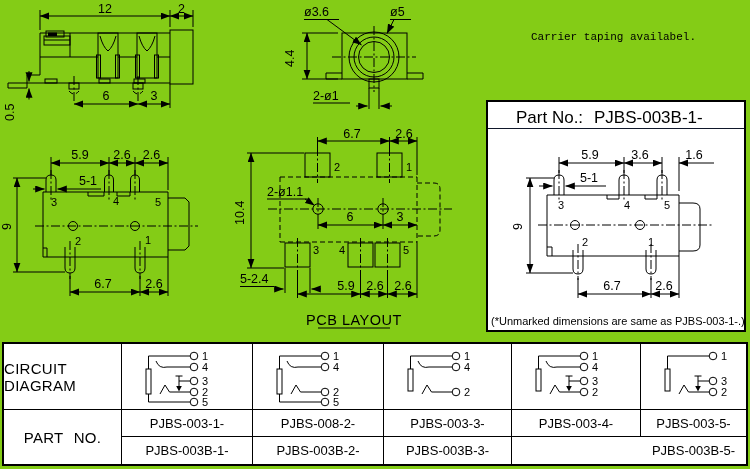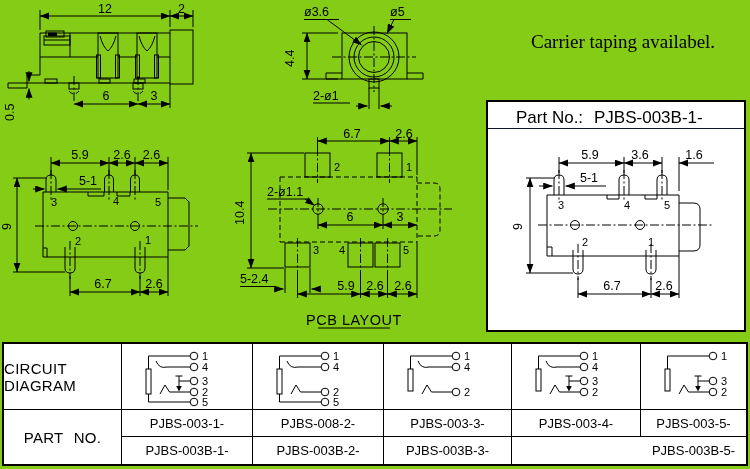--- a/index.html
+++ b/index.html
@@ -10,21 +10,21 @@
   .ln{stroke:#000;stroke-width:1;fill:none}
   .ln *{stroke:#000;stroke-width:1;fill:none}
   .fl{fill:#000;stroke:none}
   .cl{stroke-dasharray:9 2.5 2 2.5}
   .dsh{stroke-dasharray:5 3}
   text{font-family:"Liberation Sans",sans-serif;font-size:12.5px;fill:#000;stroke:none}
   .tm{text-anchor:middle}
   .te{text-anchor:end}
   .t11{font-size:11px}
   .t14{font-size:14.5px;letter-spacing:.5px}
-  #carrier-note{position:absolute;left:531px;top:31px;font-family:Liberation Serif, serif;font-size:19px;color:#000}
+  #carrier-note{position:absolute;left:531px;top:31px;font-family:Liberation Mono, monospace;font-size:11px;color:#000}
   #part-box{position:absolute;left:486px;top:100px;width:260px;height:232px;border:2px solid #000;background:#fff}
   #part-box .pb-header{position:relative;height:27px;border-bottom:1px solid #0f172a;font-size:17px}
   #part-box .pb-header .lab{position:absolute;left:28px;top:6px}
   #part-box .pb-header .val{position:absolute;left:106px;top:6px}
   #part-box .pb-note{position:absolute;left:3px;bottom:3px;font-size:11px;white-space:nowrap}
   #spec-table{position:absolute;left:2px;top:342px;width:746px;height:124px;border:2px solid #000;display:grid;
     grid-template-columns:118px 131px 131px 128px 129px auto;grid-template-rows:66px 27px auto;background:#fff}
   #spec-table .cell{border-right:1px solid #000;display:flex;align-items:center;justify-content:center;overflow:hidden}
   #spec-table .cell.last{border-right:none}
   #spec-table .bb{border-bottom:1px solid #000}
@@ -306,20 +306,21 @@
       <text class="tm" x="101" y="53">5-1</text>
       <text transform="translate(34,101) rotate(-90)">9</text>
       <text class="tm" x="124" y="161">6.7</text>
       <text class="tm" x="176" y="161">2.6</text>
       <text class="t11 tm" x="73" y="80">3</text>
       <text class="t11 tm" x="139" y="80">4</text>
       <text class="t11 tm" x="179" y="80">5</text>
       <text class="t11 tm" x="97" y="117">2</text>
       <text class="t11 tm" x="163" y="117">1</text>
     </svg>
+    <div class="pb-note">(*Unmarked dimensions are same as PJBS-003-1-.)</div>
   </div>
 
   <div id="spec-table">
     <div class="cell hdr bb" style="grid-column:1;grid-row:1">CIRCUIT DIAGRAM</div>
     <div class="cell cktcell bb" style="grid-column:2;grid-row:1">
         <svg class="ckt" width="120" height="63" viewBox="0 0 120 63">
           <rect x="24" y="23" width="5" height="25" class="ln"></rect>
           <path d="M26.5,23 V10 H68" class="ln"></path>
           <path d="M26.5,48 V56 H68" class="ln"></path>
           <path d="M34,15 Q37,23 45,21 H68" class="ln"></path>

